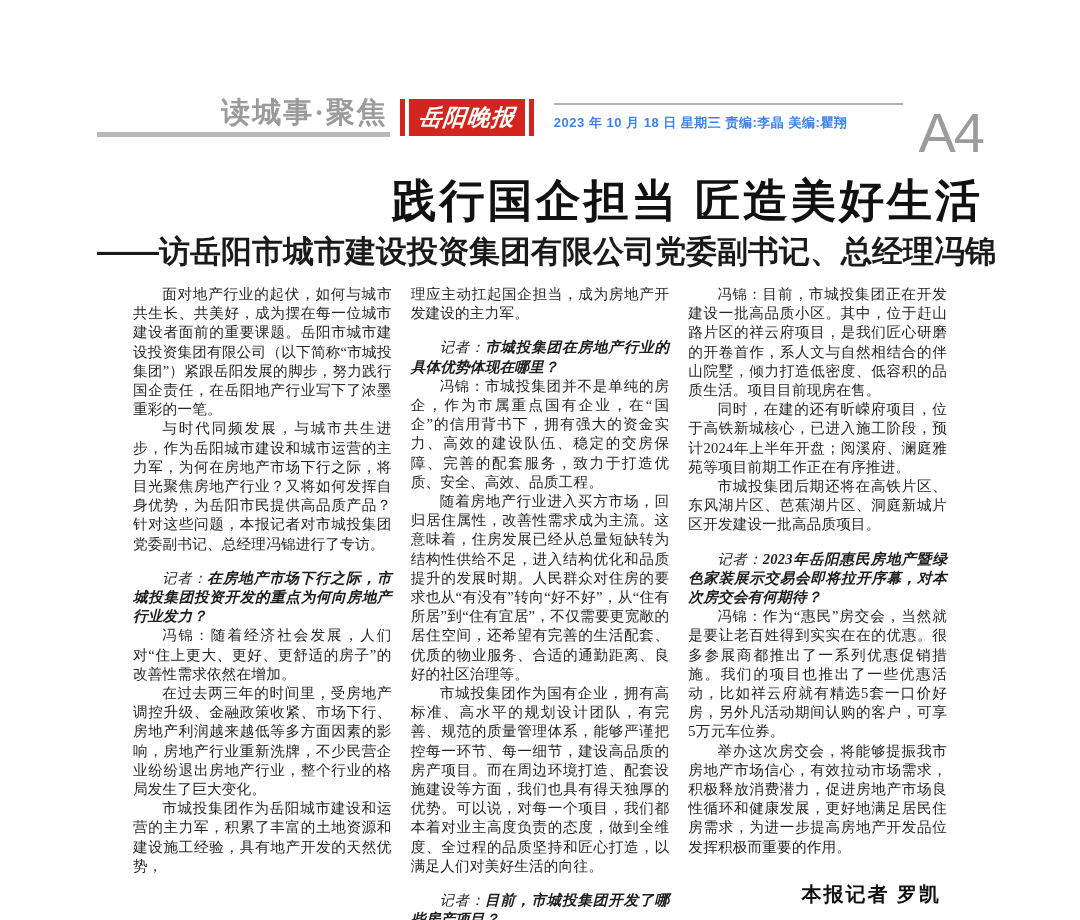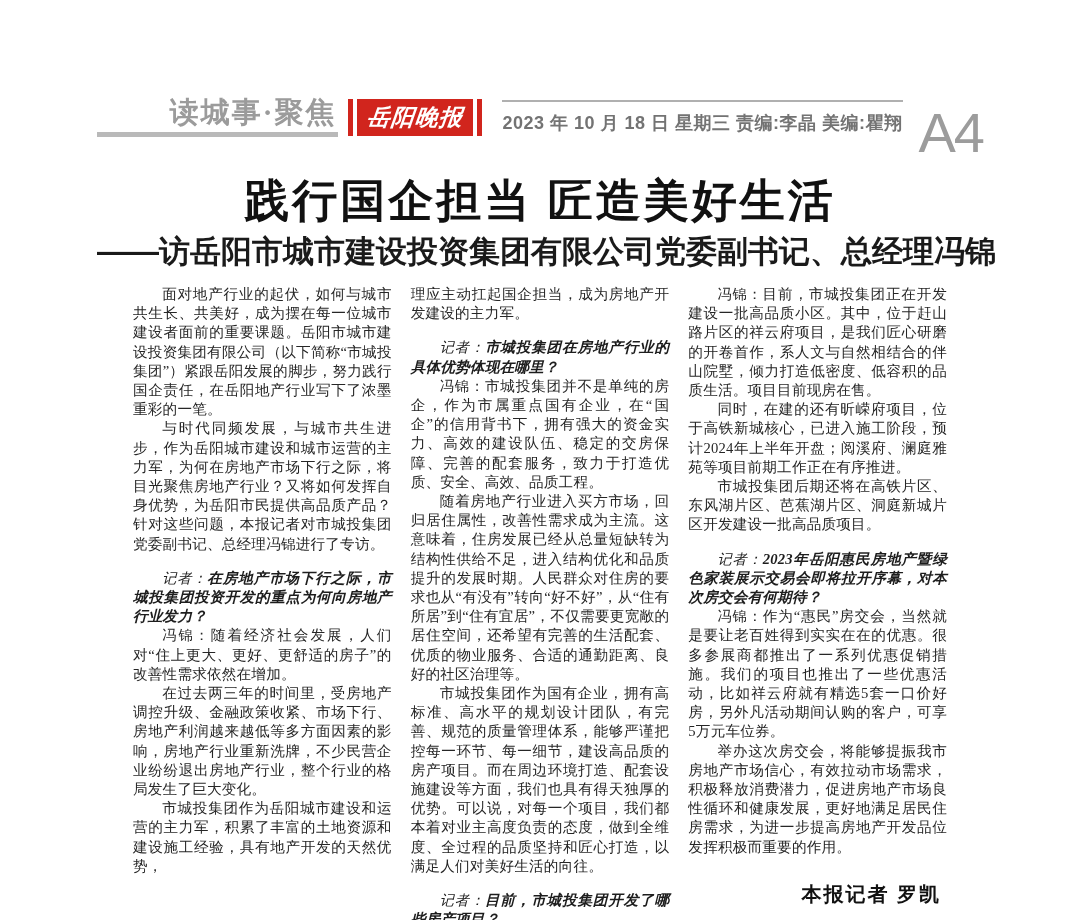--- a/index.html
+++ b/index.html
@@ -31,33 +31,33 @@
   }
   .masthead-text {
     color: #fff; font-size: 23px; font-weight: 700; font-style: italic;
     letter-spacing: 1px; transform: skewX(-6deg);
     font-family: "Liberation Serif", serif; white-space: nowrap;
   }
   .header-right { flex: 1.25; margin-left: 12px; margin-right: 16px; }
   .date-rule { border-top: 2px solid #b0b0b0; margin-bottom: 9px; }
   .dateline {
     font-family: "Liberation Sans", "DejaVu Sans", sans-serif;
-    font-size: 18px; font-weight: 600; color: #737373; letter-spacing: 0.5px;
+    font-size: 13px; font-weight: 600; color: #3b82f6; letter-spacing: 0.5px;
     white-space: nowrap;
   }
   .page-number {
     font-family: "Liberation Sans", "DejaVu Sans", sans-serif;
     font-size: 56px; color: #9c9c9c; line-height: 0.9; letter-spacing: -2px;
     font-weight: 400;
     margin-top: 32px;
   }
 
   
   .headline {
-    margin-top: 18px; text-align: center;
+    margin-top: 18px; text-align: right;
     font-family: "Liberation Sans", "DejaVu Sans", sans-serif;
     font-weight: 900; font-size: 45px; color: #111; letter-spacing: 3px;
     line-height: 1.1; white-space: nowrap;
   }
   .subheadline {
     margin-top: 9px; text-align: center;
     font-family: "Liberation Sans", "DejaVu Sans", sans-serif;
     font-weight: 700; font-size: 31px; color: #1a1a1a; letter-spacing: 0px;
     line-height: 1.1; white-space: nowrap;
   }

